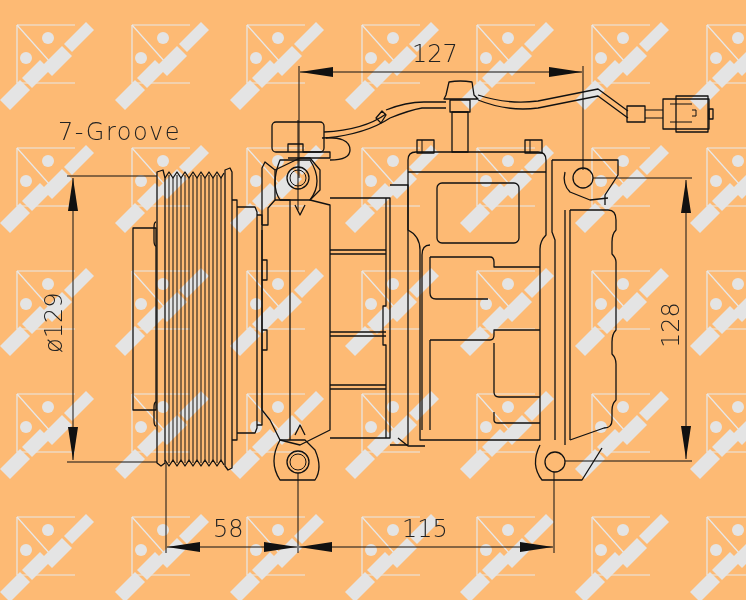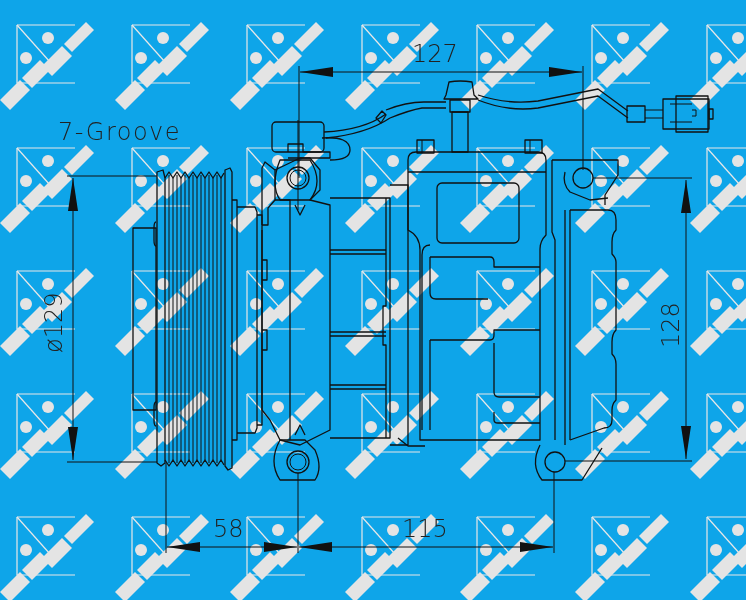--- a/index.html
+++ b/index.html
@@ -1,16 +1,16 @@
 <!DOCTYPE html>
 <html><head>
 <meta charset="utf-8">
 <style>
   html,body{margin:0;padding:0;background:#fff;}
-  #canvas{position:relative;width:746px;height:600px;overflow:hidden;background:#0ea5e9;font-family:"DejaVu Sans Mono","Liberation Mono",monospace;}
+  #canvas{position:relative;width:746px;height:600px;overflow:hidden;background:#fdba74;font-family:"DejaVu Sans Mono","Liberation Mono",monospace;}
   svg{position:absolute;left:0;top:0;}
   .wm{fill:#e4e4e4;}
   .wmline{stroke:#e8e8e8;stroke-width:1.2;fill:none;}
   .ln{stroke:#111;stroke-width:1.3;fill:none;stroke-linejoin:round;}
   .thin{stroke:#111;stroke-width:1;fill:none;}
   .dim{stroke:#111;stroke-width:1;fill:none;}
   .arr{fill:#111;}
   .lbl{font-family:"DejaVu Sans","Liberation Sans",sans-serif;font-size:24px;fill:#222;font-weight:300;}
 </style>
 </head>

